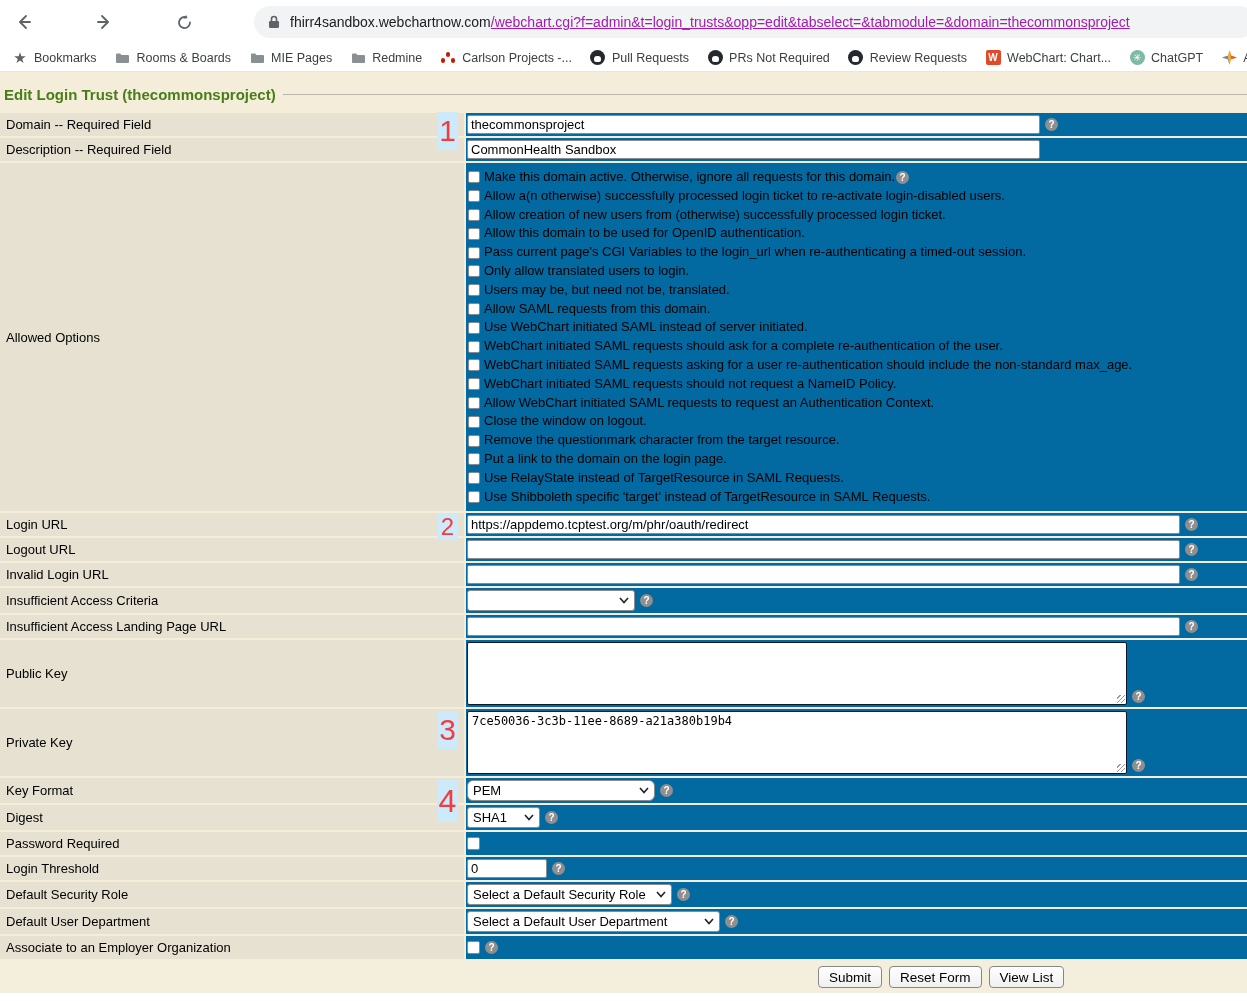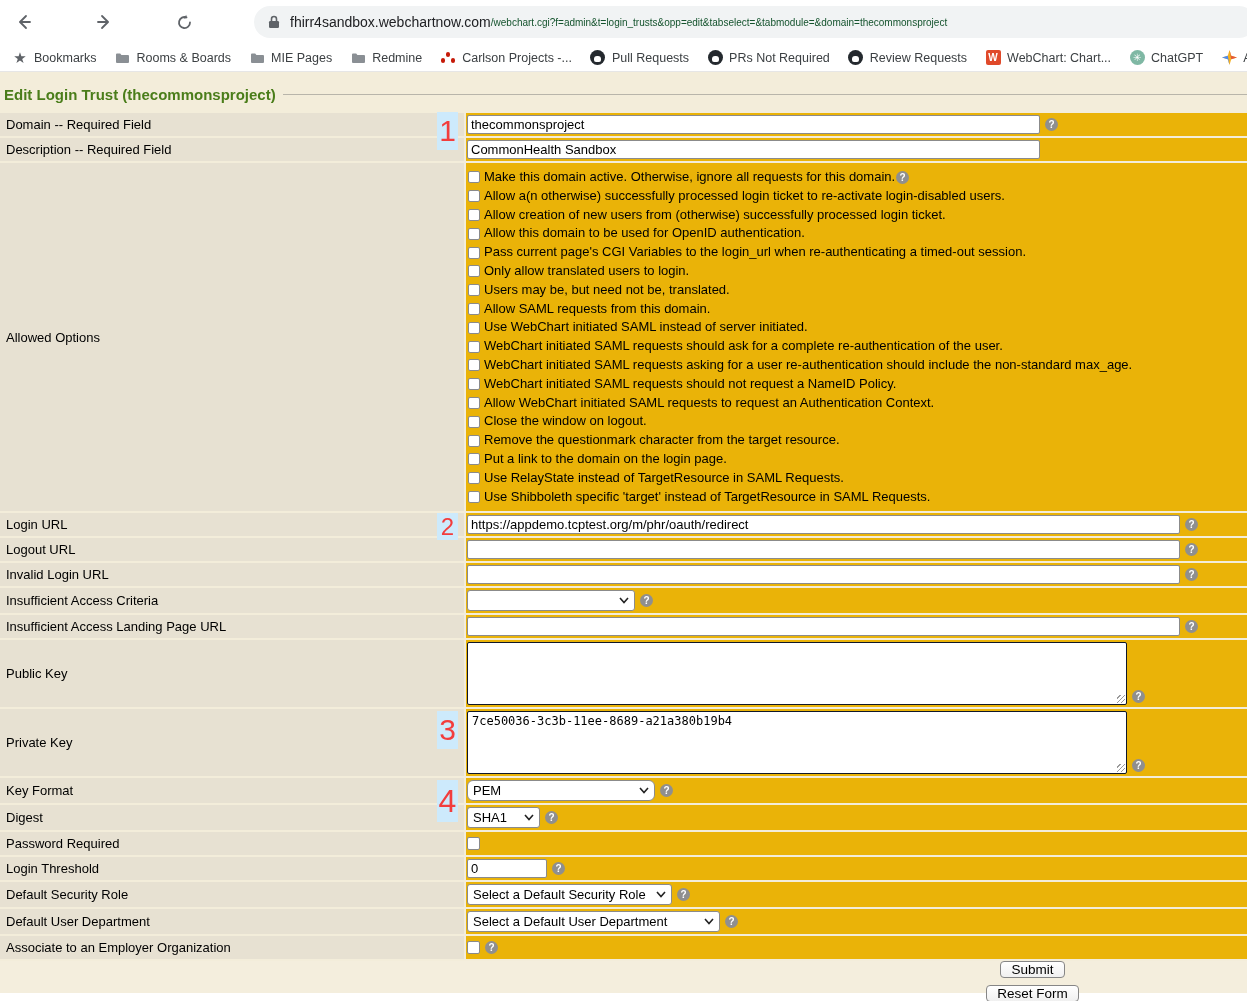--- a/index.html
+++ b/index.html
@@ -22,21 +22,21 @@
     display: flex; align-items: center; justify-content: center;
     color: #5f6368; margin-right: 8px; flex: none; cursor: pointer;
   }
   .omnibox {
     flex: 1; height: 32px; background: #f1f3f4; border-radius: 16px;
     display: flex; align-items: center; padding: 0 14px;
     margin-left: 4px; margin-right: -18px; overflow: hidden; white-space: nowrap;
   }
   .omnibox .lock { margin-right: 10px; flex: none; display: flex; }
   .url-domain { color: #202124; font-size: 14px; }
-  .url-path { color: #14532d; font-size: 10px; }
+  .url-path { color: #a21caf; font-size: 14px; text-decoration: underline; }
 
   .bookmarks-bar {
     height: 28px; background: #ffffff; border-bottom: 1px solid #e6e6e6;
     display: flex; align-items: center; padding: 0 12px; overflow: hidden; white-space: nowrap;
   }
   .bm-item {
     display: inline-flex; align-items: center; margin-right: 18px;
     font-size: 12.5px; color: #3c4043; flex: none; cursor: pointer;
   }
   .bm-item .bm-icon { margin-right: 6px; display: inline-flex; width: 16px; height: 16px; align-items: center; justify-content: center; }
@@ -57,21 +57,21 @@
   .fieldset-title { color: #4a7d1a; font-weight: bold; font-size: 15px; white-space: nowrap; }
   .fieldset-line { flex: 1; border-top: 1px solid #b8b5aa; margin-left: 7px; }
 
   .row { display: flex; margin-bottom: 2px; position: relative; }
   .row-label {
     width: 464px; flex: none; background: #e7e1d2; margin-right: 2px;
     font-size: 13px; color: #000; padding: 3px 4px 3px 6px;
     display: flex; align-items: center;
   }
   .row-value {
-    flex: 1; background: #eab308; display: flex; align-items: center;
+    flex: 1; background: #0369a1; display: flex; align-items: center;
     padding: 2px 0 2px 1px; min-height: 23px;
   }
   .row-value.align-bottom { align-items: flex-end; }
 
   input.text {
     height: 19px; border: 1px solid #8b8b8b; border-radius: 2px;
     font-family: "Liberation Sans", sans-serif; font-size: 13px;
     padding: 0 3px; background: #fff; color: #000;
   }
   .w-std { width: 573px; }
@@ -110,21 +110,21 @@
     margin-left: 5px; flex: none; cursor: pointer;
   }
 
   .cb-list { display: block; padding: 3px 0 3px 1px; }
   .cb-item { display: flex; align-items: center; line-height: 18.8px; font-size: 13px; }
   .cb-item .checkbox { margin-right: 4px; width: 12px; height: 12px; }
   .cb-item .help { margin-left: 1px; }
 
   .button-bar {
     background: #f4eedd; height: 32px; display: flex; align-items: center;
-    padding-left: 818px; gap: 7px; flex-direction: column;
+    padding-left: 818px; gap: 7px;
   }
   .btn {
     height: 22px; border: 1px solid #868686; border-radius: 4px;
     background: linear-gradient(#ffffff, #f0f0f0); font-size: 13.5px;
     font-family: "Liberation Sans", sans-serif; padding: 0 10px; color: #000; cursor: pointer;
   }
 
   
   .ann {
     position: absolute; left: 437px; width: 21px; z-index: 5;

